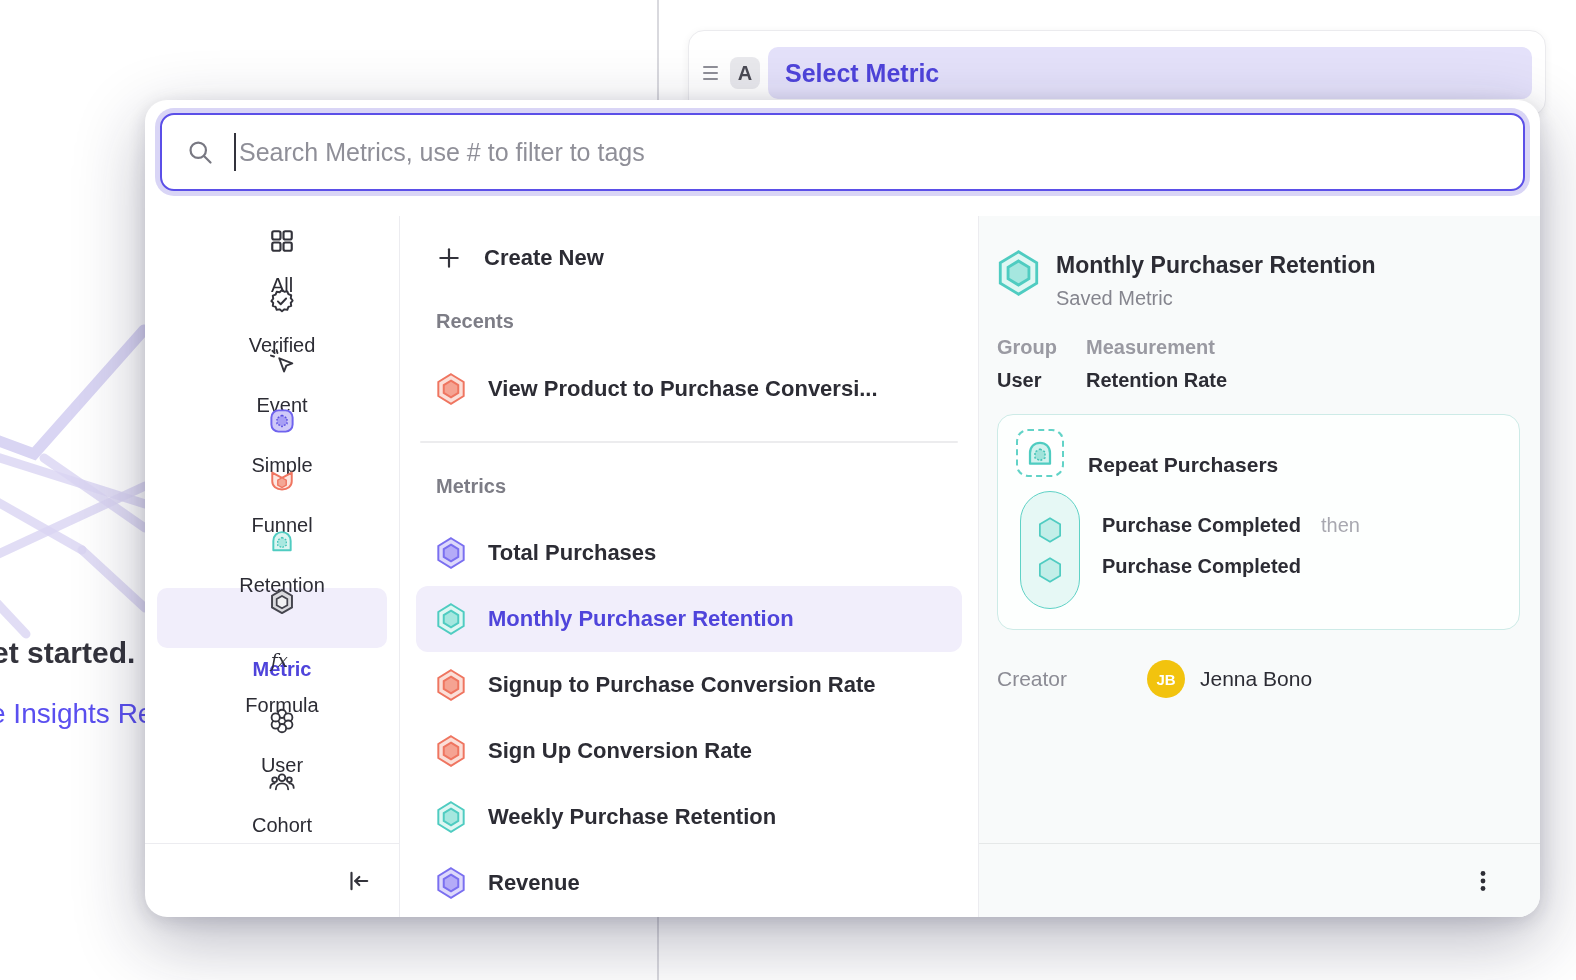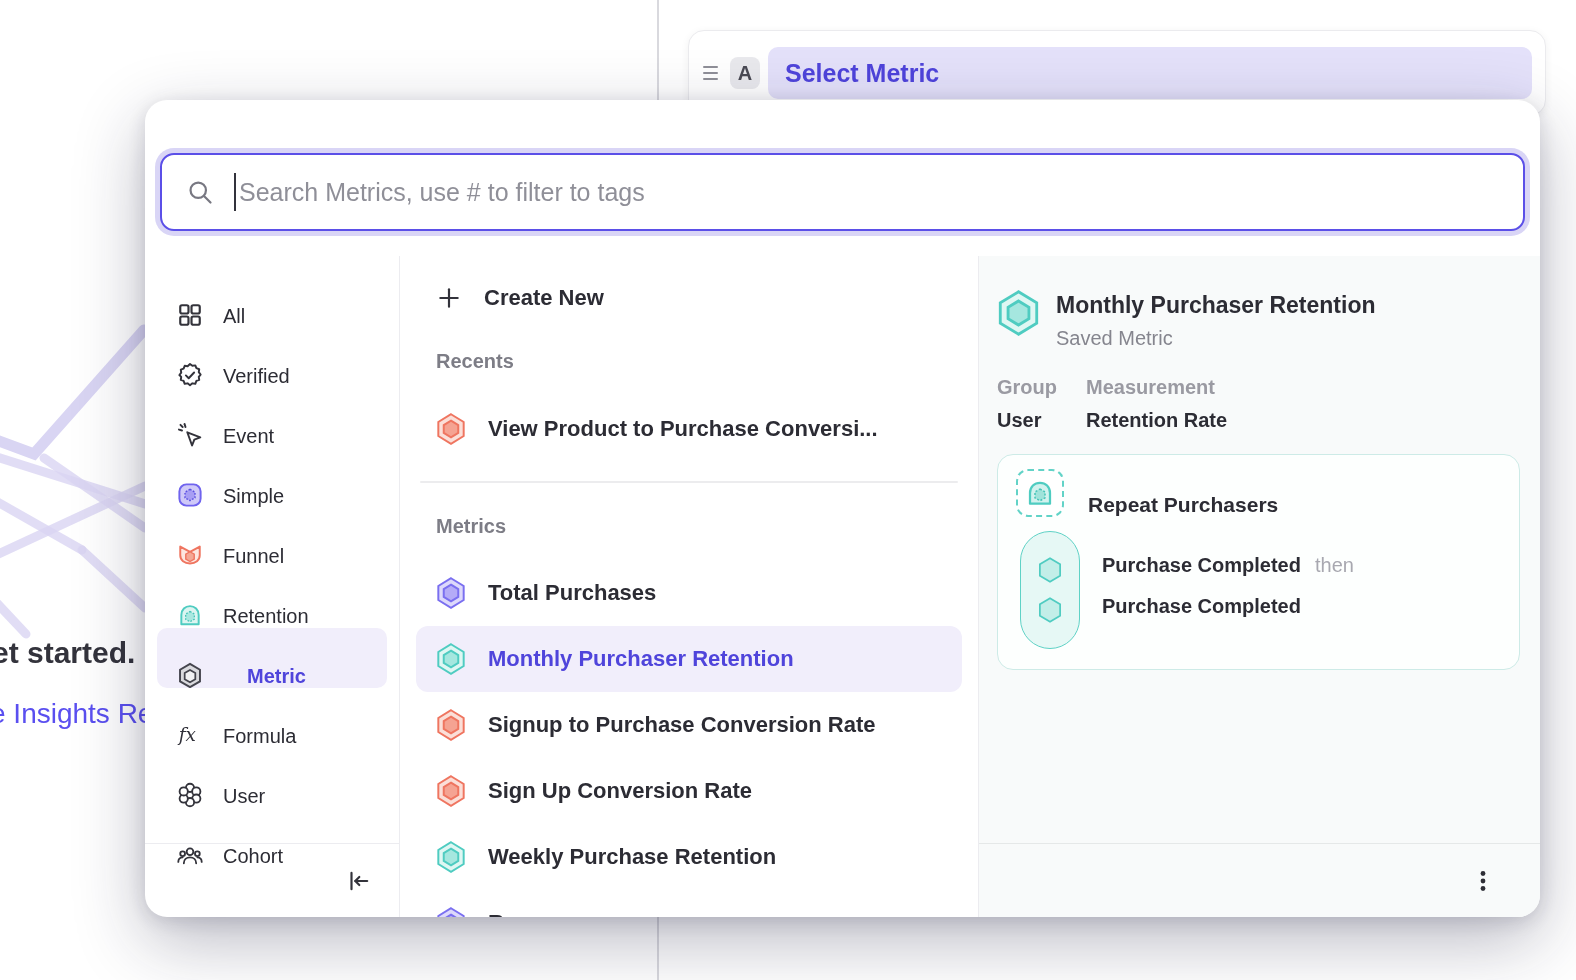--- a/index.html
+++ b/index.html
@@ -22,35 +22,35 @@
   .block-badge { width:30px; height:32px; margin-left:6px; background:#e9e9ed; border-radius:8px;
     display:flex; align-items:center; justify-content:center; font-size:20px; font-weight:700; color:#4a4a54; }
   .metric-chip { flex:1; height:52px; margin:0 13px 0 8px; background:#e4e1fa; border-radius:10px;
     display:flex; align-items:center; padding-left:17px; font-size:25px; font-weight:700; color:#4f44db; cursor:pointer; }
 
   
   .modal { position:absolute; left:145px; top:100px; width:1395px; height:817px; background:#fff;
     border-radius:22px; box-shadow:0 24px 70px rgba(25,25,60,.30), 0 4px 18px rgba(25,25,60,.14);
     z-index:10; display:flex; flex-direction:column; overflow:hidden; }
 
-  .search-wrap { padding:13px 15px 0 15px; height:110px; flex:0 0 auto;margin-top:40px; }
+  .search-wrap { padding:13px 15px 0 15px; height:110px; flex:0 0 auto; }
   .search-box { height:78px; border:2px solid #5b4fe8; border-radius:14px; background:#fff;
     box-shadow:0 0 0 5px #d9d5f6; display:flex; align-items:center; padding:0 24px; }
   .search-box svg { flex:0 0 auto; margin-right:20px; }
   .caret { width:2px; height:38px; background:#33333c; margin-right:3px; }
   .search-box input { flex:1; border:none; outline:none; font-size:25px; color:#33333c;
     font-family:"Liberation Sans","DejaVu Sans",sans-serif; background:transparent; }
   .search-box input::placeholder { color:#8f8f98; opacity:1; }
 
   .modal-body { flex:1; display:flex; min-height:0; margin-top:6px; }
 
   
   .sidebar { width:255px; flex:0 0 auto; border-right:1px solid #ececf0; position:relative; padding-top:12px; }
-  .side-item { height:60px; margin:0 12px; padding-left:20px; display:flex; align-items:flex-end; gap:20px;
-    border-radius:10px; cursor:pointer; }
+  .side-item { height:60px; margin:0 12px; padding-left:20px; display:flex; align-items:center; gap:20px;
+    border-radius:10px; cursor:pointer;flex-direction:column; }
   .side-item .lbl { font-size:20px; font-weight:500; color:#2c2c34; }
   .side-item.selected { background:#f1eefb;gap:44px; }
   .side-item.selected .lbl { color:#4f44db; font-weight:700; }
   .side-item svg, .side-item .fx { flex:0 0 auto; }
   .side-footer { position:absolute; left:0; right:0; bottom:0; height:74px; border-top:1px solid #ececf0;
     display:flex; align-items:center; justify-content:flex-end; padding-right:20px; }
   .icon-btn { width:42px; height:42px; display:flex; align-items:center; justify-content:center;
     border-radius:8px; cursor:pointer; background:transparent; border:none; }
 
   
@@ -95,21 +95,21 @@
     padding:14px 18px 20px 18px; }
   .saved-head { display:flex; align-items:flex-end; gap:24px; }
   .dashed-box { width:48px; height:48px; border:2px dashed #62d3c7; border-radius:12px; background:#fff;
     display:flex; align-items:center; justify-content:center; }
   .saved-title { font-size:21px; font-weight:700; color:#2c2c34; }
   .saved-body { display:flex; margin-top:14px; margin-left:4px; }
   .capsule { width:60px; height:118px; border:1.5px solid #5fd2c6; border-radius:30px; background:#e6f8f5;
     display:flex; flex-direction:column; align-items:center; justify-content:center; gap:12px; }
   .steps { margin-left:22px; padding-top:14px; }
   .step-line { font-size:20px; font-weight:700; color:#2c2c34; line-height:41px; white-space:nowrap; }
-  .step-then { font-weight:400; color:#a8a8b0; margin-left:14px; }
+  .step-then { font-weight:400; color:#a8a8b0; margin-left:20px; }
 
   .creator-row { display:flex; align-items:center; margin-top:30px; }
   .creator-label { font-size:21px; color:#8b8b94; width:150px; }
   .avatar { width:38px; height:38px; border-radius:50%; background:#f2c30e; color:#fff;
     display:flex; align-items:center; justify-content:center; font-size:15px; font-weight:700; }
   .creator-name { font-size:21px; font-weight:500; color:#2c2c34; margin-left:15px; }
 
   .detail-footer { position:absolute; left:0; right:0; bottom:0; height:74px; border-top:1px solid #e5e8e8;
     display:flex; align-items:center; justify-content:flex-end; padding-right:36px; }
 </style>
@@ -365,20 +365,25 @@
                 <polygon points="12,2 21.4,7.6 21.4,18.4 12,24 2.6,18.4 2.6,7.6" fill="#c2eee8" stroke="#4fccc1" stroke-width="1.6"></polygon>
               </svg>
             </div>
             <div class="steps">
               <div class="step-line"><span>Purchase Completed</span><span class="step-then">then</span></div>
               <div class="step-line"><span>Purchase Completed</span></div>
             </div>
           </div>
         </div>
 
+        <div class="creator-row">
+          <div class="creator-label">Creator</div>
+          <div class="avatar">JB</div>
+          <div class="creator-name">Jenna Bono</div>
+        </div>
 
         <div class="detail-footer">
           <button class="icon-btn">
             <svg width="24" height="24" viewBox="0 0 24 24" fill="#2e2e36">
               <circle cx="12" cy="4.5" r="2.4"></circle>
                 <circle cx="12" cy="12" r="2.4"></circle>
                 <circle cx="12" cy="19.5" r="2.4"></circle>
             </svg>
           </button>
         </div>

